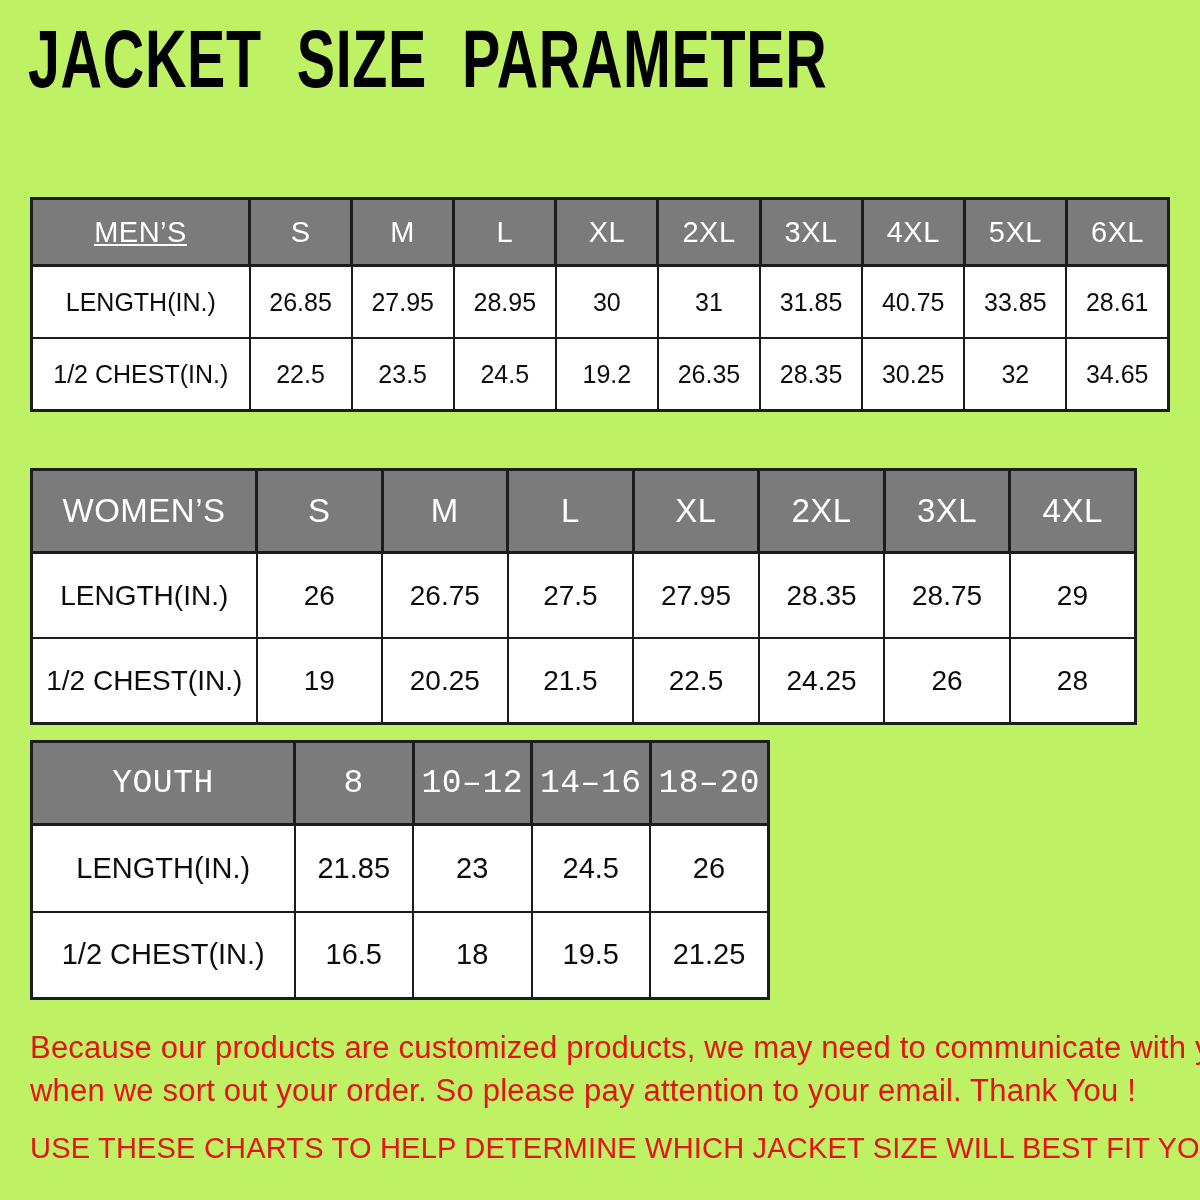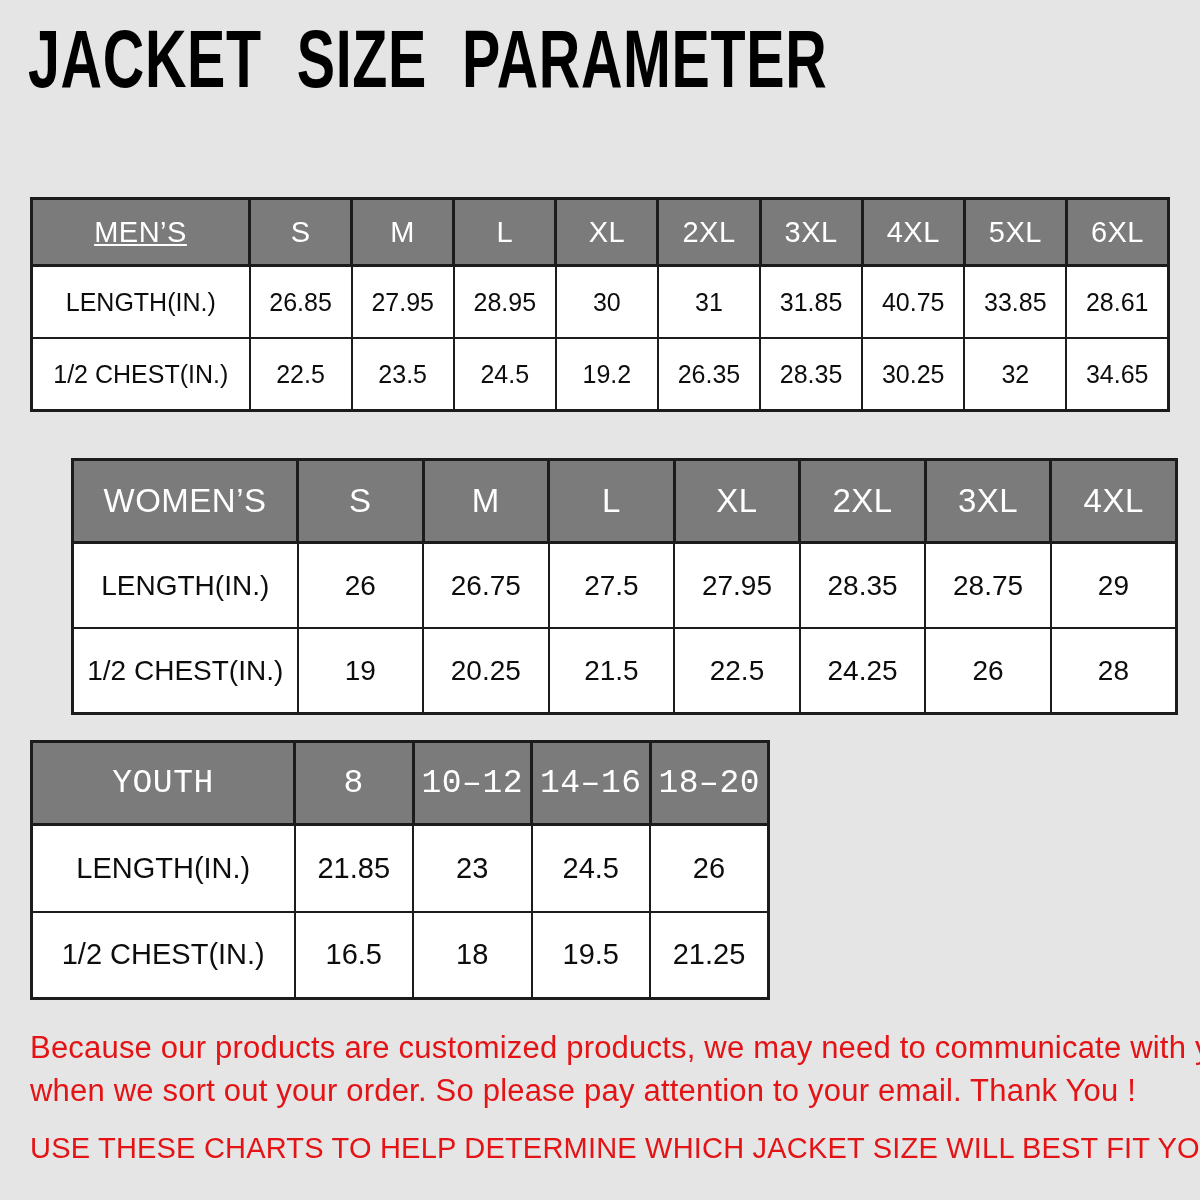--- a/index.html
+++ b/index.html
@@ -4,21 +4,21 @@
 <style>
   :root{
     --red:#e41315;
     --gray:#7b7b7b;
     --border:#1c1c1c;
     --ink:#101010;
   }
   html,body{margin:0;padding:0;background:#ffffff;}
   body{width:1200px;height:1200px;position:relative;overflow:hidden;
        font-family:"Liberation Sans",sans-serif;color:var(--ink);}
-  .page{position:absolute;inset:0;width:1200px;height:1200px;background:#e5e5e5;}
+  .page{position:absolute;inset:0;width:1200px;height:1200px;background:#bef264;}
 
   .title{
     position:absolute;left:28px;top:18px;
     font-size:82px;font-weight:700;line-height:1.0;
     letter-spacing:1px;word-spacing:26px;white-space:nowrap;
     transform:scaleX(0.70);transform-origin:left top;
     color:#000;
   }
 
   .note{position:absolute;left:30px;top:108px;color:var(--red);
@@ -30,21 +30,21 @@
   .size-table th,.size-table td{border:2px solid var(--border);
         text-align:center;vertical-align:middle;padding:0;overflow:hidden;}
   .size-table thead th{background:var(--gray);color:#ffffff;
         font-weight:400;border-width:3px;letter-spacing:0.5px;}
   .size-table td{color:#0d0d0d;font-weight:400;background:#fff;}
 
   .t-men{left:30px;top:197px;width:1140px;height:215px;}
   .t-men thead th{height:64px;font-size:29px;}
   .t-men td{font-size:25px;}
 
-  .t-women{left:30px;top:458px;width:1107px;height:257px;margin-left:41px;}
+  .t-women{left:30px;top:468px;width:1107px;height:257px;}
   .t-women thead th{height:80px;font-size:33px;}
   .t-women td{font-size:28px;}
 
   .t-youth{left:30px;top:740px;width:740px;height:260px;}
   .t-youth thead th{height:80px;font-size:33px;font-family:Liberation Mono, monospace;}
   .t-youth td{font-size:29px;}
 
   .footer-paragraph{position:absolute;left:30px;top:1026px;color:var(--red);
         font-size:31px;line-height:43px;font-weight:400;letter-spacing:0.2px;
         white-space:nowrap;}

